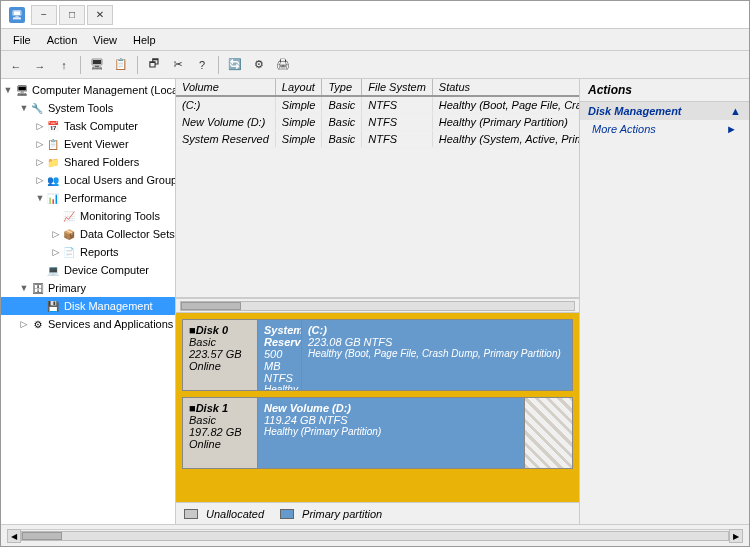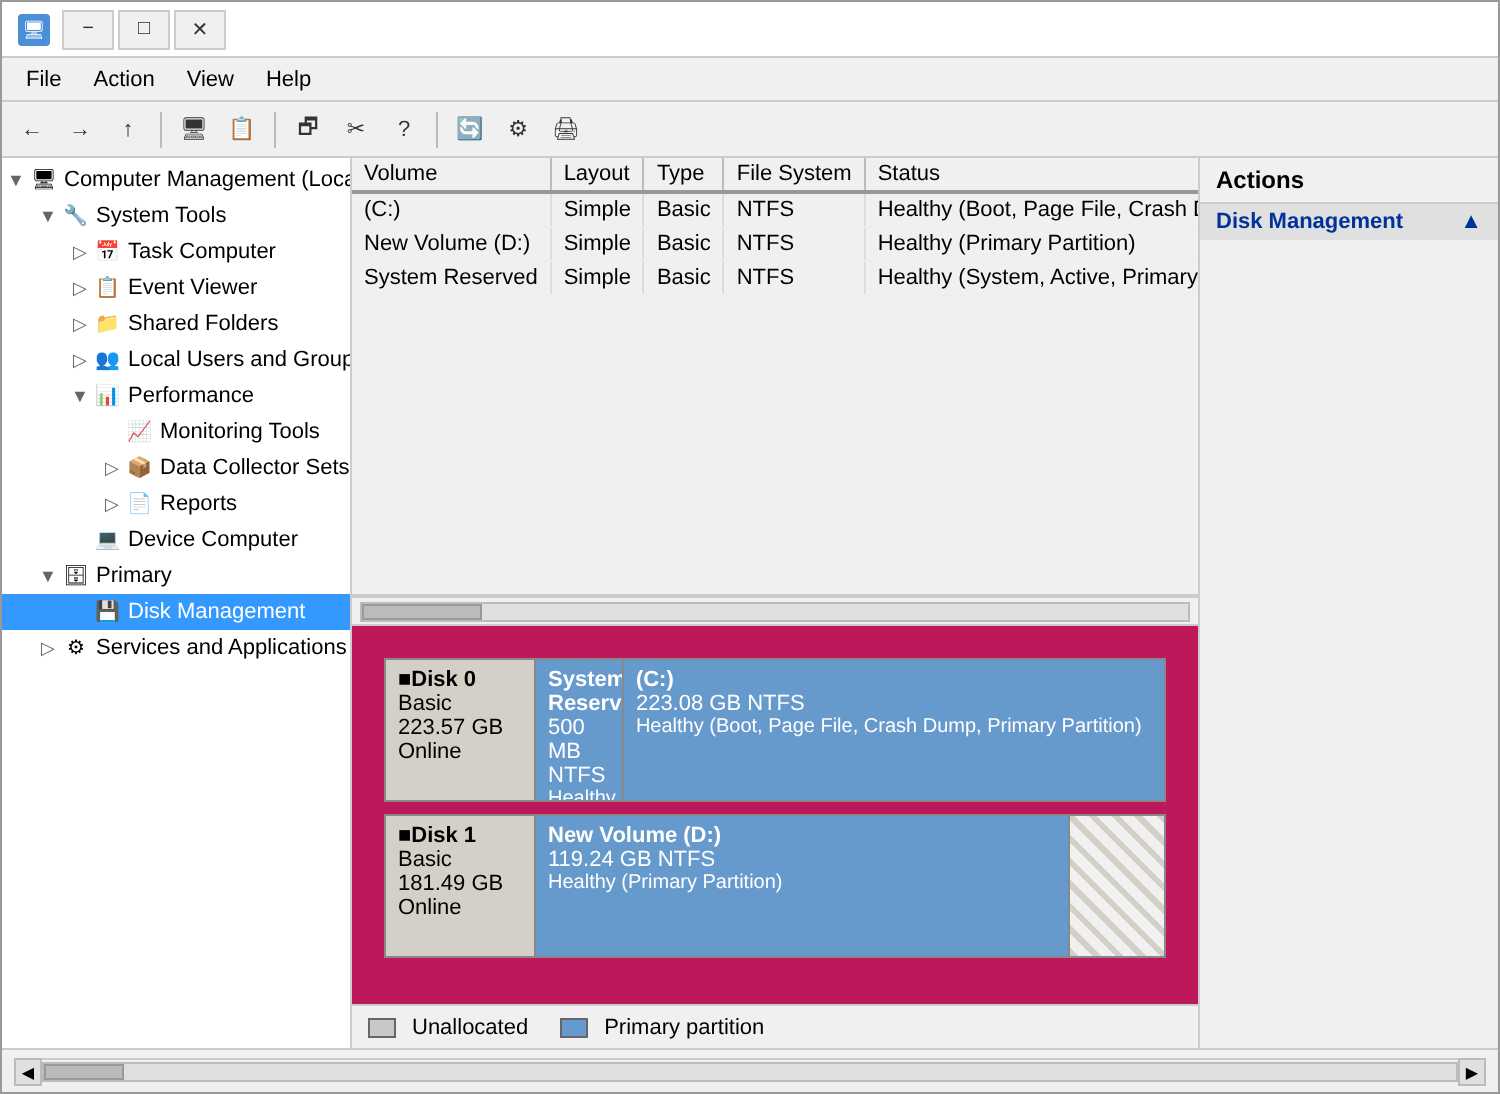--- a/index.html
+++ b/index.html
@@ -165,20 +165,21 @@
     .tree-label {
       font-size: 11px;
     }
 
     
     .right-section {
       display: flex;
       flex: 1;
       flex-direction: column;
       overflow: hidden;
+      font-style: italic;
     }
 
     
     .center-panel {
       display: flex;
       flex: 1;
       flex-direction: column;
       overflow: hidden;
     }
 
@@ -235,23 +236,23 @@
       top: 0;
       width: 60px;
       height: 100%;
       background: #bbb;
       border: 1px solid #999;
     }
 
     
     .disk-visual-area {
       height: 190px;
-      background: #be185d;
+      background: #eab308;
       overflow-y: auto;
-      padding: 16px;
+      padding: 6px;
       border-top: 1px solid #ccc;
     }
 
     .disk-row {
       display: flex;
       height: 72px;
       margin-bottom: 6px;
       border: 1px solid #888;
       background: #fff;
     }
@@ -331,26 +332,27 @@
     }
     .legend-color {
       width: 14px;
       height: 10px;
       border: 1px solid #666;
     }
     .legend-label { font-size: 11px; }
 
     
     .actions-panel {
-      width: 150px;
+      width: 170px;
       background: #f0f0f0;
       border-left: 1px solid #ccc;
       flex-shrink: 0;
       display: flex;
       flex-direction: column;
+      font-style: italic;
     }
     .actions-header {
       font-size: 12px;
       font-weight: bold;
       padding: 4px 8px;
       color: #000;
       border-bottom: 1px solid #ccc;
     }
     .actions-section-title {
       background: #e0e0e0;
@@ -605,21 +607,21 @@
         <span class="part-name">(C:)</span>
         <span class="part-size">223.08 GB NTFS</span>
         <span class="part-status">Healthy (Boot, Page File, Crash Dump, Primary Partition)</span>
       </div>
     </div>
               </div>
               <div class="disk-row">
     <div class="disk-label">
       <span class="disk-label-name">■Disk 1</span>
       <span class="disk-label-type">Basic</span>
-      <span class="disk-label-size">181.49 GB</span>
+      <span class="disk-label-size">197.82 GB</span>
       <span class="disk-label-status">Online</span>
     </div>
   <div class="disk-partitions">
       <div class="partition primary" style="flex: 0 0 85%">
         <span class="part-name">New Volume (D:)</span>
         <span class="part-size">119.24 GB NTFS</span>
         <span class="part-status">Healthy (Primary Partition)</span>
       </div>
 
       <div class="partition hatched" style="flex: 0 0 15%">
@@ -644,20 +646,24 @@
         </div>
       </div>
     </div>
 
     <div class="actions-panel">
       <div class="actions-header">Actions</div>
       <div class="actions-section-title">
         <span>Disk Management</span>
         <span>▲</span>
       </div>
+      <div class="actions-item">
+        <span>More Actions</span>
+        <span>►</span>
+      </div>
     </div>
   </div>
 
   <div class="status-bar">
     <div class="bottom-scroll" style="width:100%;height:14px;background:#f0f0f0;border-top:1px solid #ccc;display:flex;align-items:center;">
       <div style="width:14px;height:14px;background:#e0e0e0;border:1px solid #bbb;cursor:pointer;display:flex;align-items:center;justify-content:center;font-size:8px;">◀</div>
       <div style="flex:1;height:10px;background:#e0e0e0;border:1px solid #bbb;position:relative;">
         <div style="position:absolute;left:0;top:0;width:40px;height:100%;background:#bbb;border:1px solid #999;"></div>
       </div>
       <div style="width:14px;height:14px;background:#e0e0e0;border:1px solid #bbb;cursor:pointer;display:flex;align-items:center;justify-content:center;font-size:8px;">▶</div>

